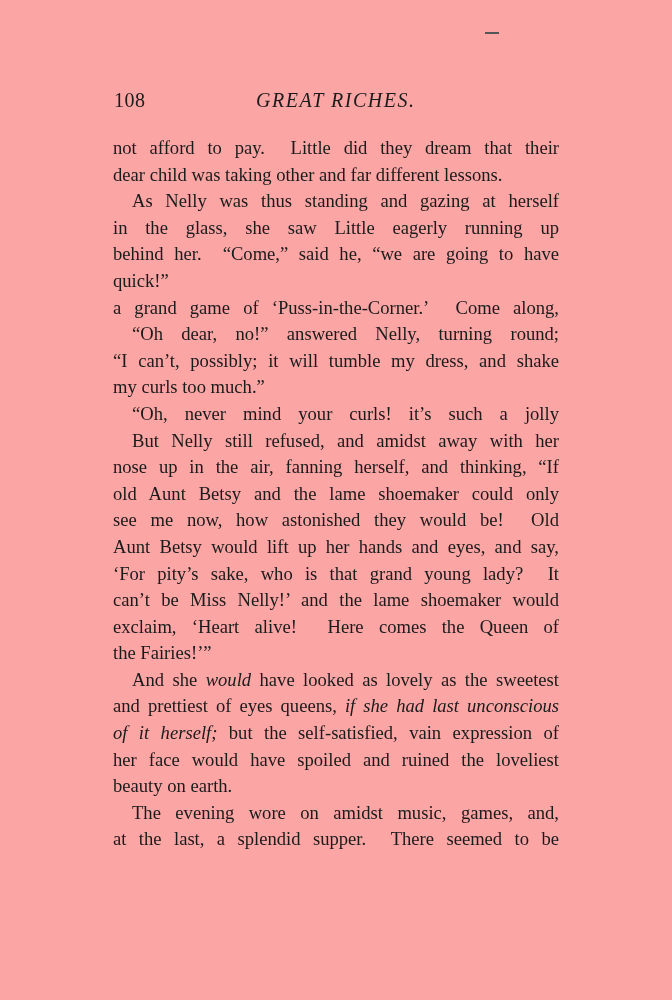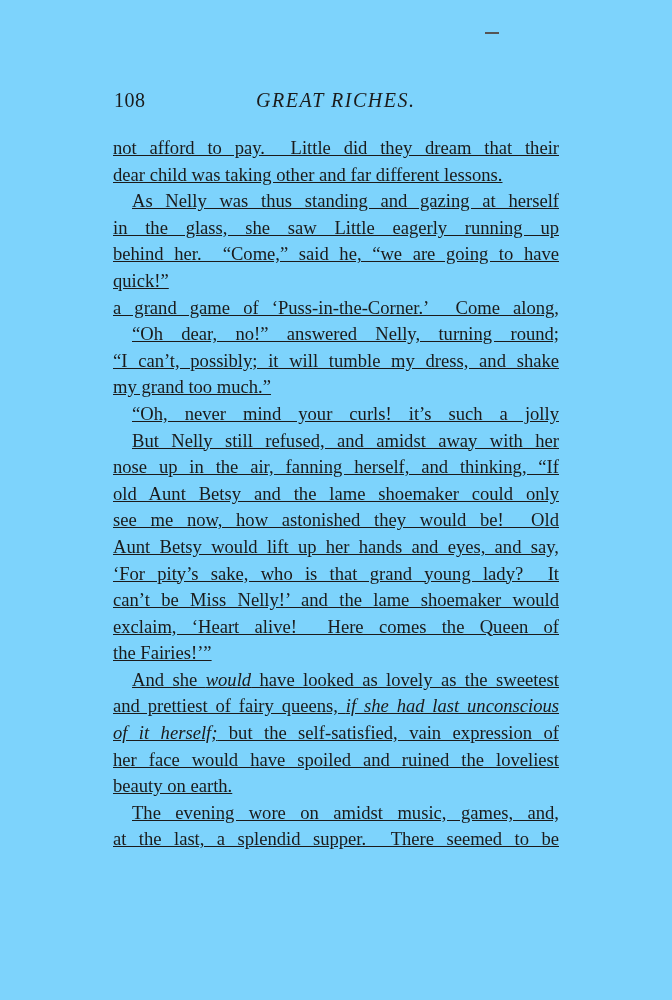--- a/index.html
+++ b/index.html
@@ -12,21 +12,21 @@
       height: 1000px;
       position: relative;
       overflow: hidden;
       font-family: "Liberation Serif", "DejaVu Serif", serif;
       color: #1b1b1b;
     }
     .page {
       position: absolute;
       left: 0; top: 0;
       width: 672px; height: 1000px;
-      background: #7dd3fc;
+      background: #fca5a5;
     }
     .top-mark {
       position: absolute;
       left: 485px;
       top: 32px;
       width: 14px;
       height: 1.5px;
       background: #555;
     }
     .running-head {
@@ -49,21 +49,20 @@
       top: 0;
       font-size: 20px;
       font-style: italic;
       letter-spacing: 1.5px;
     }
     .text-block {
       position: absolute;
       left: 113px;
       top: 135px;
       width: 446px;
-      text-decoration: underline;
     }
     .line {
       display: block;
       height: 26.6px;
       line-height: 26.6px;
       font-size: 18.6px;
       white-space: nowrap;
       text-align: justify;
       text-align-last: justify;
     }
@@ -96,39 +95,39 @@
       <div>
         <span class="line indent"><span>As Nelly was thus standing and gazing at herself</span></span>
         <span class="line"><span>in the glass, she saw Little eagerly running up</span></span>
         <span class="line"><span>behind her.&nbsp; “Come,” said he, “we are going to have</span></span>
         <span class="line last"><span>quick!”</span></span>
         <span class="line"><span>a grand game of ‘Puss-in-the-Corner.’&nbsp; Come along,</span></span>
       </div>
       <div>
         <span class="line indent"><span>“Oh dear, no!” answered Nelly, turning round;</span></span>
         <span class="line"><span>“I can’t, possibly; it will tumble my dress, and shake</span></span>
-        <span class="line last"><span>my grand too much.”</span></span>
+        <span class="line last"><span>my curls too much.”</span></span>
       </div>
       <div>
         <span class="line indent"><span>“Oh, never mind your curls! it’s such a jolly</span></span>
       </div>
       <div>
         <span class="line indent"><span>But Nelly still refused, and amidst away with her</span></span>
         <span class="line"><span>nose up in the air, fanning herself, and thinking, “If</span></span>
         <span class="line"><span>old Aunt Betsy and the lame shoemaker could only</span></span>
         <span class="line"><span>see me now, how astonished they would be!&nbsp; Old</span></span>
         <span class="line"><span>Aunt Betsy would lift up her hands and eyes, and say,</span></span>
         <span class="line"><span>‘For pity’s sake, who is that grand young lady?&nbsp; It</span></span>
         <span class="line"><span>can’t be Miss Nelly!’ and the lame shoemaker would</span></span>
         <span class="line"><span>exclaim, ‘Heart alive!&nbsp; Here comes the Queen of</span></span>
         <span class="line last"><span>the Fairies!’”</span></span>
       </div>
       <div>
         <span class="line indent"><span>And she </span><em>would</em><span> have looked as lovely as the sweetest</span></span>
-        <span class="line"><span>and prettiest of fairy queens, </span><em>if she had last unconscious</em></span>
+        <span class="line"><span>and prettiest of eyes queens, </span><em>if she had last unconscious</em></span>
         <span class="line"><em>of it herself;</em><span> but the self-satisfied, vain expression of</span></span>
         <span class="line"><span>her face would have spoiled and ruined the loveliest</span></span>
         <span class="line last"><span>beauty on earth.</span></span>
       </div>
       <div>
         <span class="line indent"><span>The evening wore on amidst music, games, and,</span></span>
         <span class="line"><span>at the last, a splendid supper.&nbsp; There seemed to be</span></span>
       </div>
     </div>
 </div>

